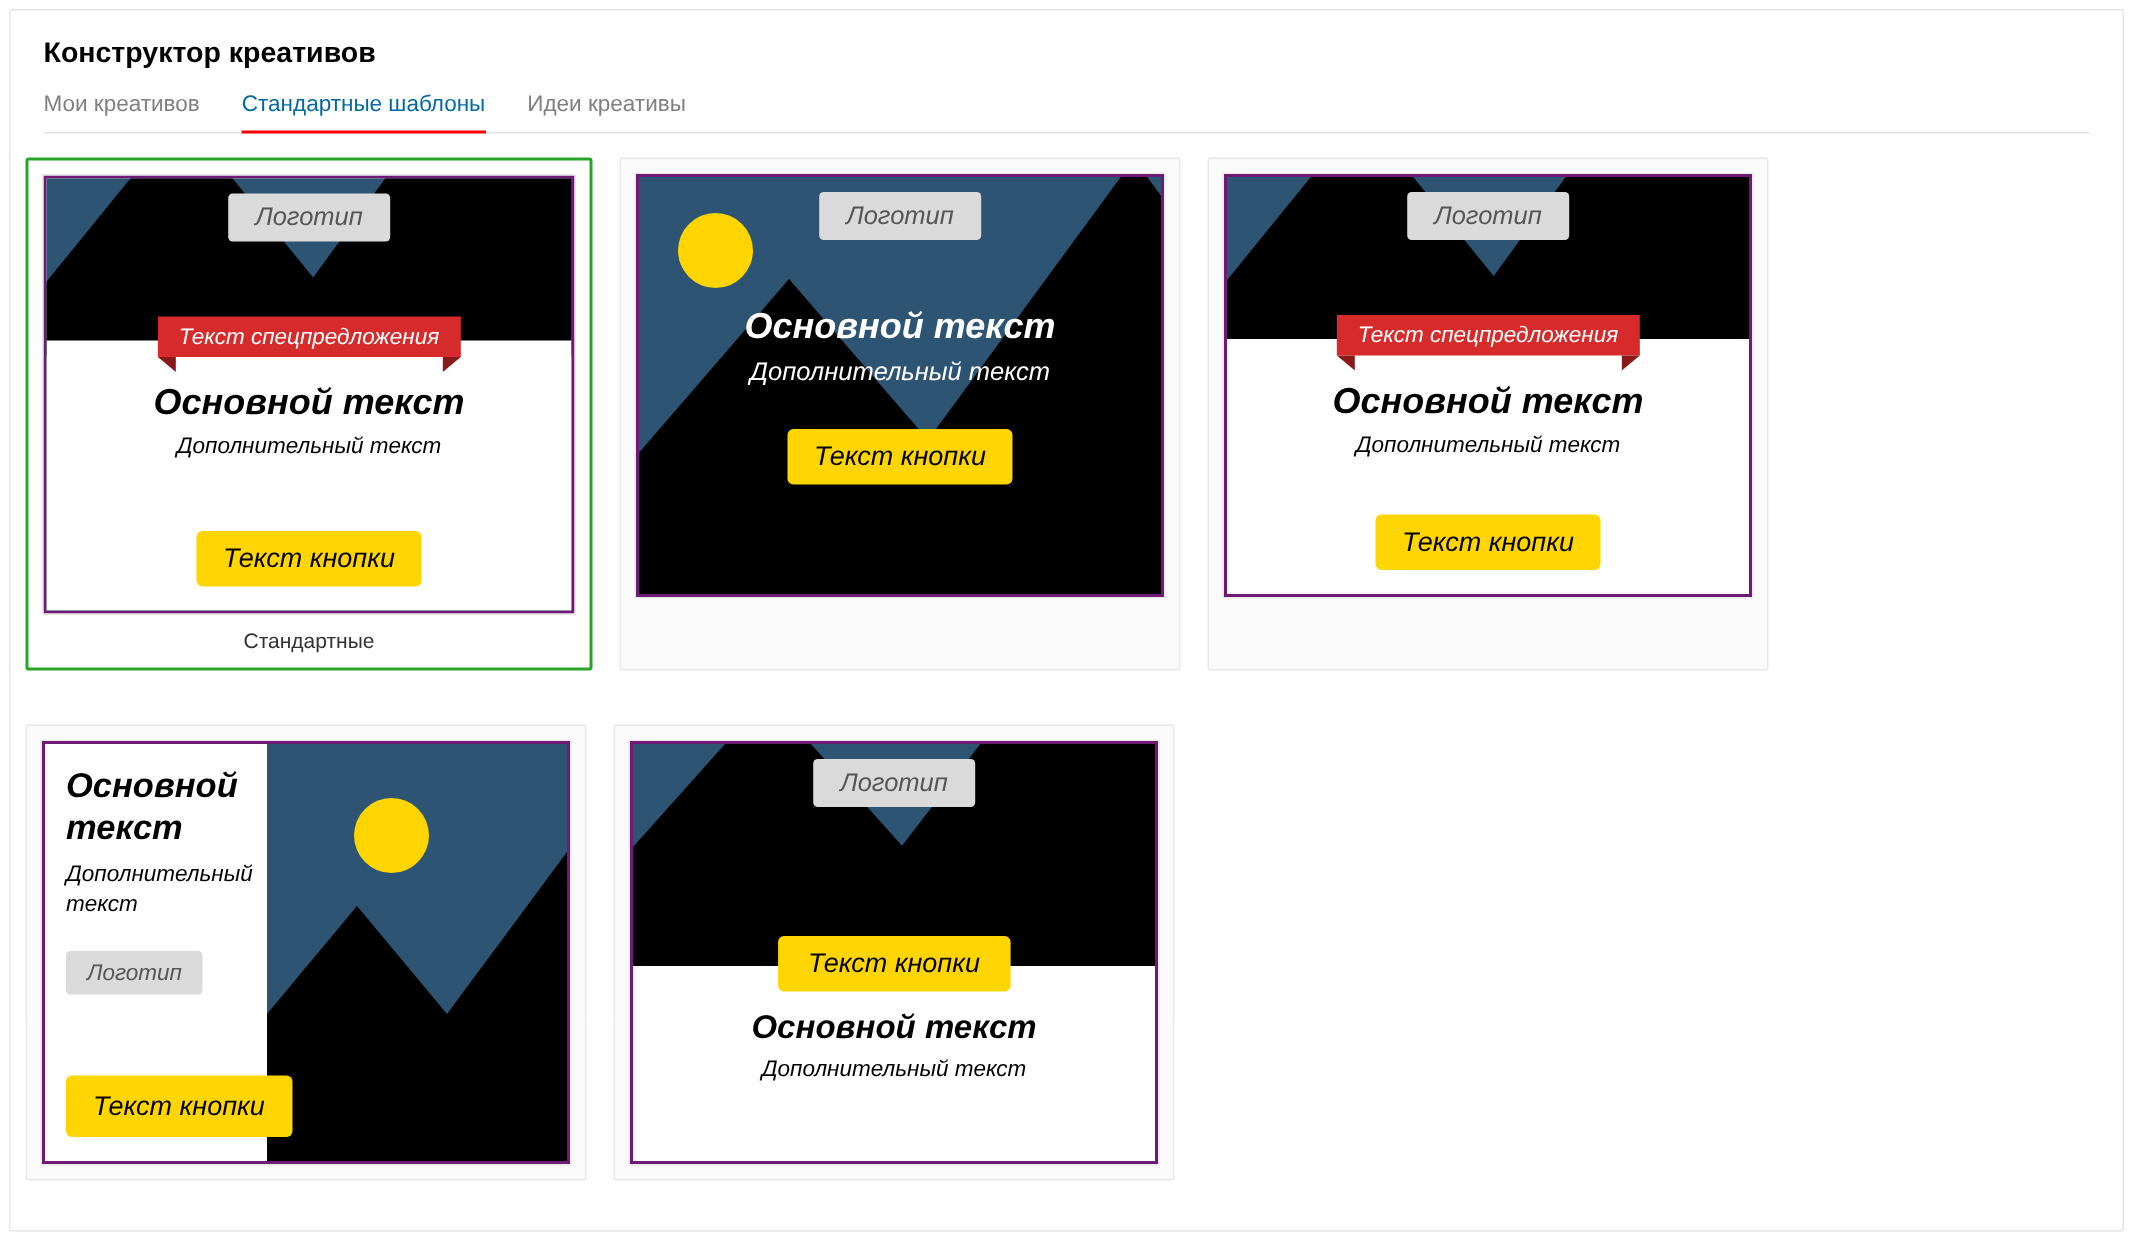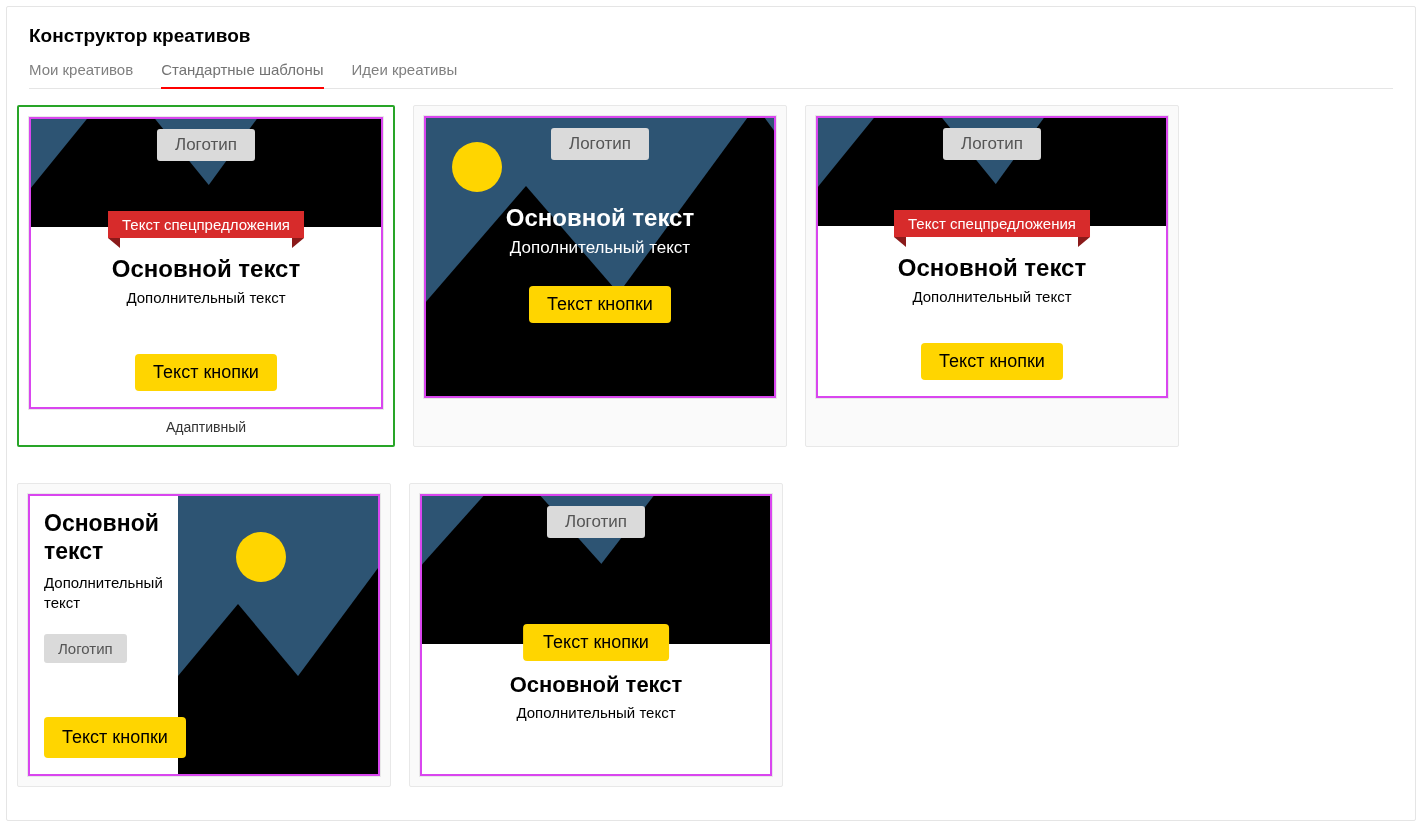--- a/index.html
+++ b/index.html
@@ -27,21 +27,21 @@
     border-bottom: 1px solid #e5e5e5;
   }
   .tab {
     padding-bottom: 10px;
     font-size: 15px;
     color: #808080;
     cursor: pointer;
     position: relative;
   }
   .tab.active {
-    color: #737373;
+    color: #0369a1;
   }
   .tab.active::after {
     content: "";
     position: absolute;
     left: 0; right: 0; bottom: -1px;
     height: 2px;
     background: #ff0000;
   }
   .grid {
     padding: 16px 10px;
@@ -59,22 +59,23 @@
     flex-direction: column;
     align-items: center;
     cursor: pointer;
   }
   .card-wrap.selected {
     border: 2px solid #28a528;
     background: #fff;
   }
   .card-inner {
     position: relative;
-    border: 2px solid #d946ef;
+    border: 2px solid #701a75;
     outline: 1px solid #e8e8e8;
+    font-style: italic;
   }
   .caption {
     margin-top: 10px;
     font-size: 14px;
     color: #333;
   }
 
   
   .creative {
     position: relative;
@@ -232,21 +233,21 @@
           <div class="whitebox">
             <div class="main-text">Основной текст</div>
             <div class="sub-text">Дополнительный текст</div>
             <div class="btn-wrap">
               <span class="btn">Текст кнопки</span>
             </div>
           </div>
           <div class="ribbon">Текст спецпредложения</div>
         </div>
       </div>
-      <div class="caption">Адаптивный</div>
+      <div class="caption">Стандартные</div>
     </div>
 
     <div class="card-wrap">
       <div class="card-inner">
         <div class="creative cr2">
           <div class="sun"></div>
           <div class="mtn m1"></div>
           <div class="mtn m2"></div>
           <div class="logo-chip">Логотип</div>
           <div class="main-text">Основной текст</div>

